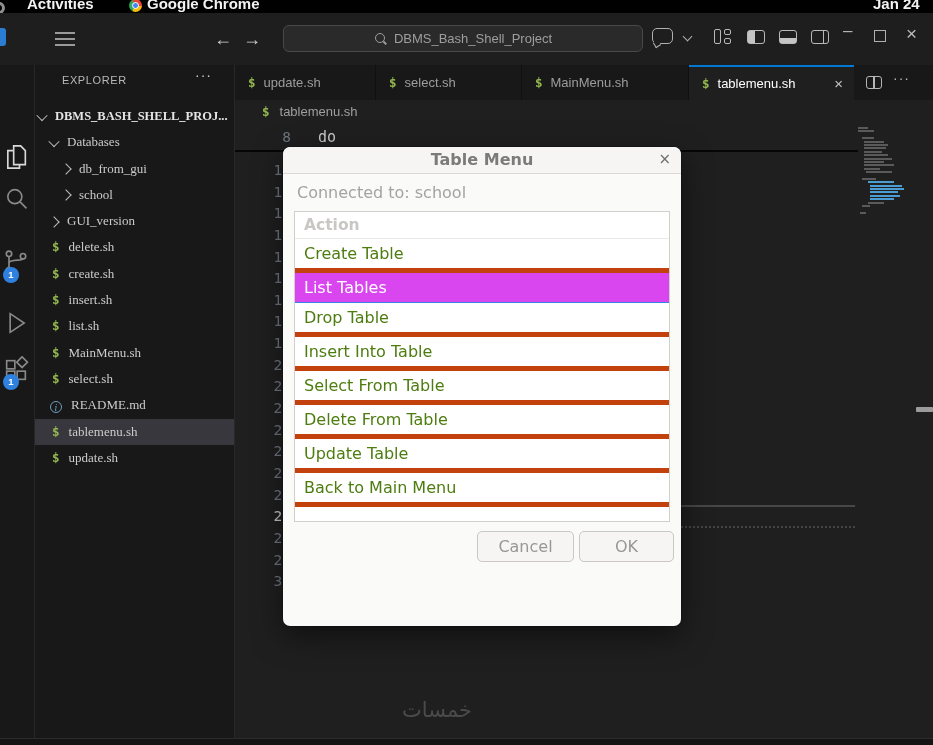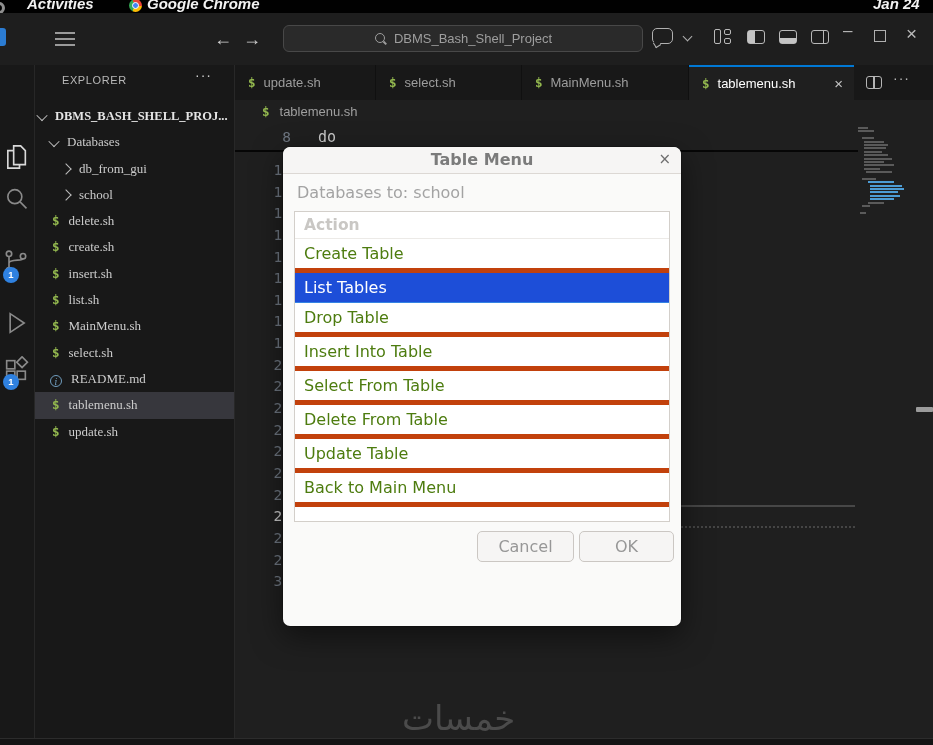--- a/index.html
+++ b/index.html
@@ -1,18 +1,18 @@
 <!DOCTYPE html>
 <html><head>
 <meta charset="utf-8">
 <style>
   html,body{margin:0;padding:0;}
   body{width:933px;height:745px;overflow:hidden;background:#1f1f1f;font-family:"Liberation Sans",sans-serif;position:relative;}
   
-  #gnome-bar{position:absolute;top:0;left:0;width:933px;height:13px;background:#010101;overflow:hidden;color:#f2f2f2;font-weight:bold;font-size:15px;font-style:italic;}
+  #gnome-bar{position:absolute;top:0;left:0;width:933px;height:13px;background:#010101;overflow:hidden;color:#f2f2f2;font-weight:bold;font-size:15px;}
   .gb-text{position:absolute;top:-4px;line-height:16px;white-space:nowrap;}
   .gb-frag{position:absolute;left:-7px;top:2px;width:12px;height:12px;border-radius:50%;border:3px solid #8f8f8f;box-sizing:border-box;}
   .chrome-ic{position:absolute;left:129px;top:-1px;width:13px;height:13px;border-radius:50%;background:conic-gradient(from -30deg,#ea4335 0 120deg,#fbbc05 120deg 240deg,#34a853 240deg 360deg);}
   .chrome-ic i{position:absolute;inset:3px;border-radius:50%;background:#4285f4;border:1.5px solid #fff;}
   
   #titlebar{position:absolute;top:13px;left:0;width:933px;height:52px;background:#1e1e1e;}
   .logo-frag{position:absolute;left:0;top:15px;width:6px;height:18px;background:#2b7cd3;border-radius:0 3px 3px 0;}
   .burger{position:absolute;left:55px;top:19px;width:20px;}
   .burger i{display:block;height:1.6px;background:#9a9a9a;margin-bottom:4.4px;}
   .navarrow{position:absolute;top:12px;color:#cfcfcf;font-size:18px;line-height:28px;}
@@ -67,31 +67,31 @@
   #code{position:absolute;left:235px;top:160px;width:698px;font-family:"DejaVu Sans Mono",monospace;}
   .ln-row{height:21.65px;line-height:21.65px;display:flex;}
   .ln-row .ln{width:56px;text-align:right;color:#6e7681;font-size:14.5px;flex:none;}
   .ln-row.cur .ln{color:#cacaca;}
   .ln-row .lc{margin-left:27px;color:#c9c9c9;font-size:15px;}
   .uline1{position:absolute;left:318px;top:505px;width:537px;height:2px;background:#474747;}
   .uline2{position:absolute;left:318px;top:526px;width:537px;border-top:2px dotted #454545;}
   #minimap{position:absolute;left:858px;top:127px;width:74px;}
   #minimap .mr{height:2px;margin-bottom:1.4px;}
   .scroll-marker{position:absolute;left:916px;top:407px;width:17px;height:5px;background:#9b9b9b;border-radius:1px;}
-  #watermark{position:absolute;left:402px;top:698px;font-size:34px;color:#4b4b4b;font-family:"DejaVu Sans",sans-serif;direction:rtl;}
+  #watermark{position:absolute;left:402px;top:698px;font-size:21px;color:#4b4b4b;font-family:"DejaVu Sans",sans-serif;direction:rtl;}
   #bottom-band{position:absolute;left:0;top:738px;width:933px;height:7px;background:#141414;border-top:1px solid #2c2c2c;box-sizing:content-box;}
   
   #dialog{position:absolute;left:283px;top:147px;width:398px;height:479px;background:#fafaf9;border-radius:8px 8px 7px 7px;box-shadow:0 10px 30px rgba(0,0,0,.5),0 0 0 1px rgba(0,0,0,.18);font-family:"DejaVu Sans",sans-serif;z-index:40;}
   #dlg-header{position:absolute;left:0;top:0;right:0;height:26px;background:#f6f5f4;border-bottom:1px solid #dcd8d4;border-radius:7px 7px 0 0;text-align:center;line-height:26px;font-weight:bold;font-size:16px;color:#7b7b7b;}
   #dlg-close{position:absolute;right:10px;top:0;height:26px;line-height:25px;color:#6f6f6f;font-size:15px;font-weight:normal;}
   #dlg-connected{position:absolute;left:14px;top:36px;font-size:16px;color:#a3a3a3;}
   #dlg-list{position:absolute;left:11px;top:64px;width:376px;height:311px;box-sizing:border-box;background:#ffffff;border:1px solid #d3cfca;overflow:hidden;}
   .dlg-colhead{height:26px;line-height:26px;padding-left:9px;font-weight:bold;font-size:15.5px;color:#c9c7c4;border-bottom:1px solid #eceae7;}
   .dlg-row{height:29px;line-height:29px;padding-left:9px;font-size:16px;color:#4d7c0f;border-bottom:5px solid #c2410c;}
-  .dlg-row.selected{background:#1d4ed8;color:#ffffff;border-bottom:1px solid #3584e4;}
+  .dlg-row.selected{background:#d946ef;color:#ffffff;border-bottom:1px solid #3584e4;}
   .dlg-btn{position:absolute;top:384px;height:31px;box-sizing:border-box;background:#f6f5f4;border:1px solid #cbc7c3;border-radius:5px;text-align:center;line-height:29px;font-size:16px;color:#979797;}
 </style>
 </head>
 <body>
 
 <div id="gnome-bar">
   <span class="gb-frag"></span>
   <span class="gb-text" style="left:27px">Activities</span>
   <span class="chrome-ic">
       <i></i>
@@ -163,20 +163,21 @@
 </div>
 
 <div id="sidebar">
   <div class="sb-title">EXPLORER</div>
   <div class="sb-menu">···</div>
   <div id="tree">
     <div class="trow root" style="padding-left:3px"><span class="cv down"></span><span class="tlabel">DBMS_BASH_SHELL_PROJ...</span></div>
     <div class="trow" style="padding-left:15px"><span class="cv down"></span><span class="tlabel">Databases</span></div>
     <div class="trow" style="padding-left:27px"><span class="cv right"></span><span class="tlabel">db_from_gui</span></div>
     <div class="trow" style="padding-left:27px"><span class="cv right"></span><span class="tlabel">school</span></div>
+    <div class="trow" style="padding-left:15px"><span class="cv right"></span><span class="tlabel">GUI_version</span></div>
     <div class="trow" style="padding-left:17px"><span class="dollar">$</span><span class="tlabel">delete.sh</span></div>
     <div class="trow" style="padding-left:17px"><span class="dollar">$</span><span class="tlabel">create.sh</span></div>
     <div class="trow" style="padding-left:17px"><span class="dollar">$</span><span class="tlabel">insert.sh</span></div>
     <div class="trow" style="padding-left:17px"><span class="dollar">$</span><span class="tlabel">list.sh</span></div>
     <div class="trow" style="padding-left:17px"><span class="dollar">$</span><span class="tlabel">MainMenu.sh</span></div>
     <div class="trow" style="padding-left:17px"><span class="dollar">$</span><span class="tlabel">select.sh</span></div>
     <div class="trow" style="padding-left:15px"><span class="ri">i</span><span class="tlabel">README.md</span></div>
     <div class="trow sel" style="padding-left:17px"><span class="dollar">$</span><span class="tlabel">tablemenu.sh</span></div>
     <div class="trow" style="padding-left:17px"><span class="dollar">$</span><span class="tlabel">update.sh</span></div>
   </div>
@@ -328,21 +329,21 @@
   </div>
 <div class="scroll-marker"></div>
 <div id="watermark">خمسات</div>
 <div id="bottom-band"></div>
 
 <div id="dialog">
   <div id="dlg-header">
     <span>Table Menu</span>
     <span id="dlg-close">×</span>
   </div>
-  <div id="dlg-connected">Databases to: school</div>
+  <div id="dlg-connected">Connected to: school</div>
   <div id="dlg-list">
     <div class="dlg-colhead">Action</div>
     <div class="dlg-row">Create Table</div>
     <div class="dlg-row selected">List Tables</div>
     <div class="dlg-row">Drop Table</div>
     <div class="dlg-row">Insert Into Table</div>
     <div class="dlg-row">Select From Table</div>
     <div class="dlg-row">Delete From Table</div>
     <div class="dlg-row">Update Table</div>
     <div class="dlg-row">Back to Main Menu</div>

